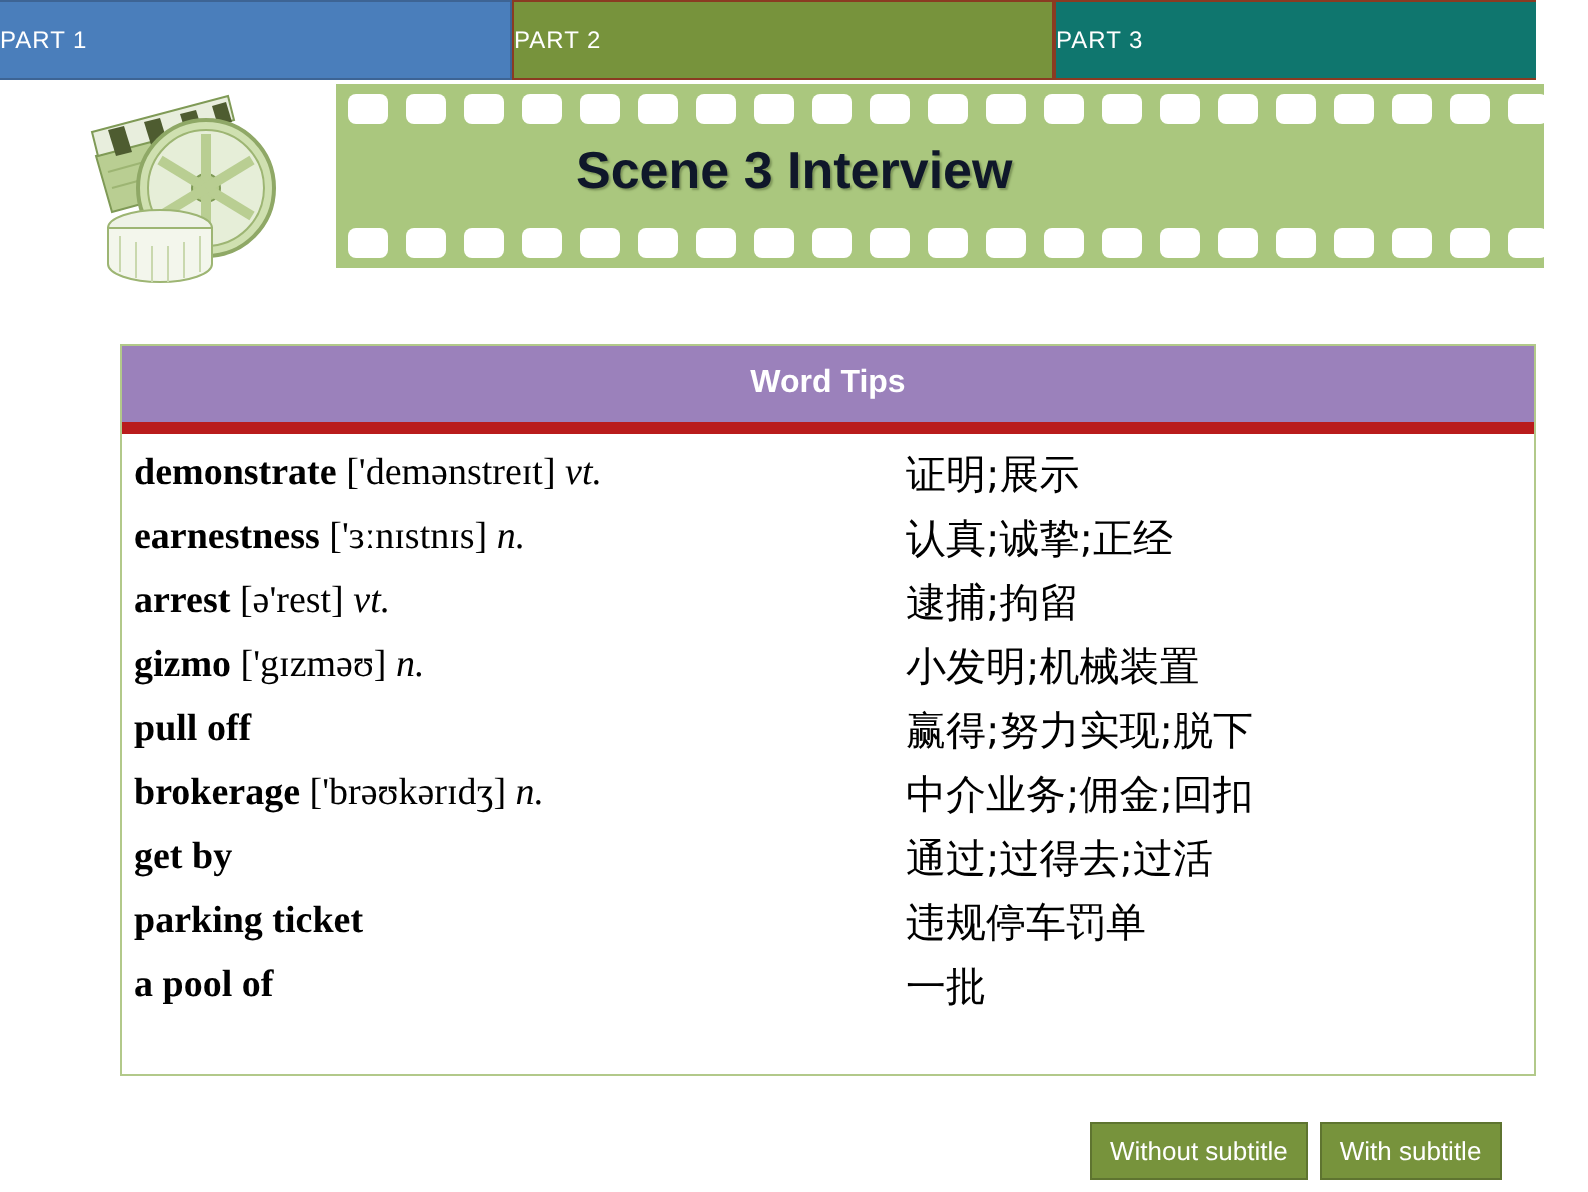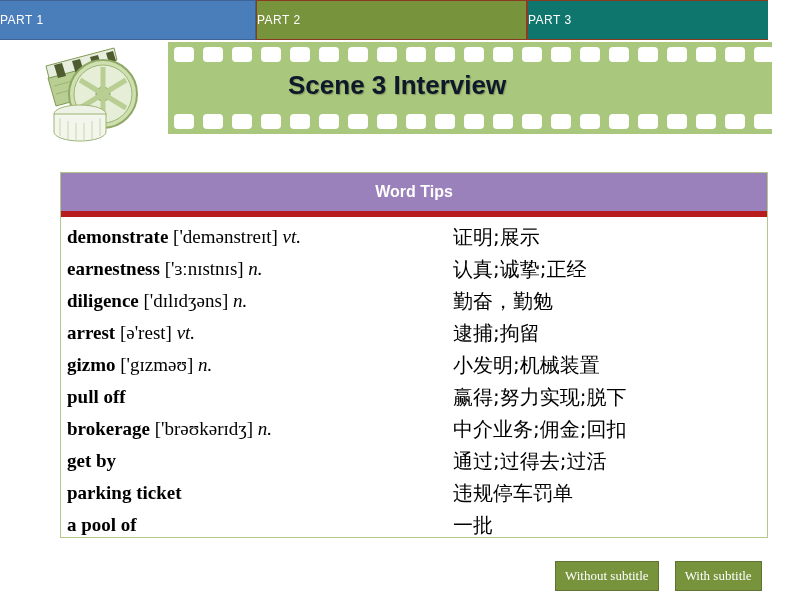--- a/index.html
+++ b/index.html
@@ -159,26 +159,25 @@
     left: 545px;
     top: 561px;
     display: flex;
     gap: 6px;
   }
   .sbtn {
     background: #77933c;
     border: 1px solid #5e7430;
     color: #ffffff;
     font-size: 13px;
-    font-family: Liberation Serif, serif;
+    font-family: Liberation Sans, sans-serif;
     padding: 6px 9px;
     box-sizing: border-box;
     white-space: nowrap;
     cursor: pointer;
-    margin-left: 10px;
   }
 </style>
 </head>
 <body>
 
 <div class="tabbar">
   <div class="tab tab-1">
     <span>PART 1</span>
   </div>
   <div class="tab tab-2">
@@ -287,24 +286,20 @@
   <div class="wt-body" id="wt-body">
       <div class="wt-row">
         <div class="wt-en"><span class="term">demonstrate</span> <span class="ipa">['demənstreɪt]</span> <span class="pos">vt.</span></div>
         <div class="wt-zh">证明;展示</div>
       </div>
       <div class="wt-row">
         <div class="wt-en"><span class="term">earnestness</span> <span class="ipa">['ɜːnɪstnɪs]</span> <span class="pos">n.</span></div>
         <div class="wt-zh">认真;诚挚;正经</div>
       </div>
       <div class="wt-row">
-        <div class="wt-en"><span class="term">diligence</span> <span class="ipa">['dɪlɪdʒəns]</span> <span class="pos">n.</span></div>
-        <div class="wt-zh">勤奋，勤勉</div>
-      </div>
-      <div class="wt-row">
         <div class="wt-en"><span class="term">arrest</span> <span class="ipa">[ə'rest]</span> <span class="pos">vt.</span></div>
         <div class="wt-zh">逮捕;拘留</div>
       </div>
       <div class="wt-row">
         <div class="wt-en"><span class="term">gizmo</span> <span class="ipa">['gɪzməʊ]</span> <span class="pos">n.</span></div>
         <div class="wt-zh">小发明;机械装置</div>
       </div>
       <div class="wt-row">
         <div class="wt-en"><span class="term">pull off</span></div>
         <div class="wt-zh">赢得;努力实现;脱下</div>

